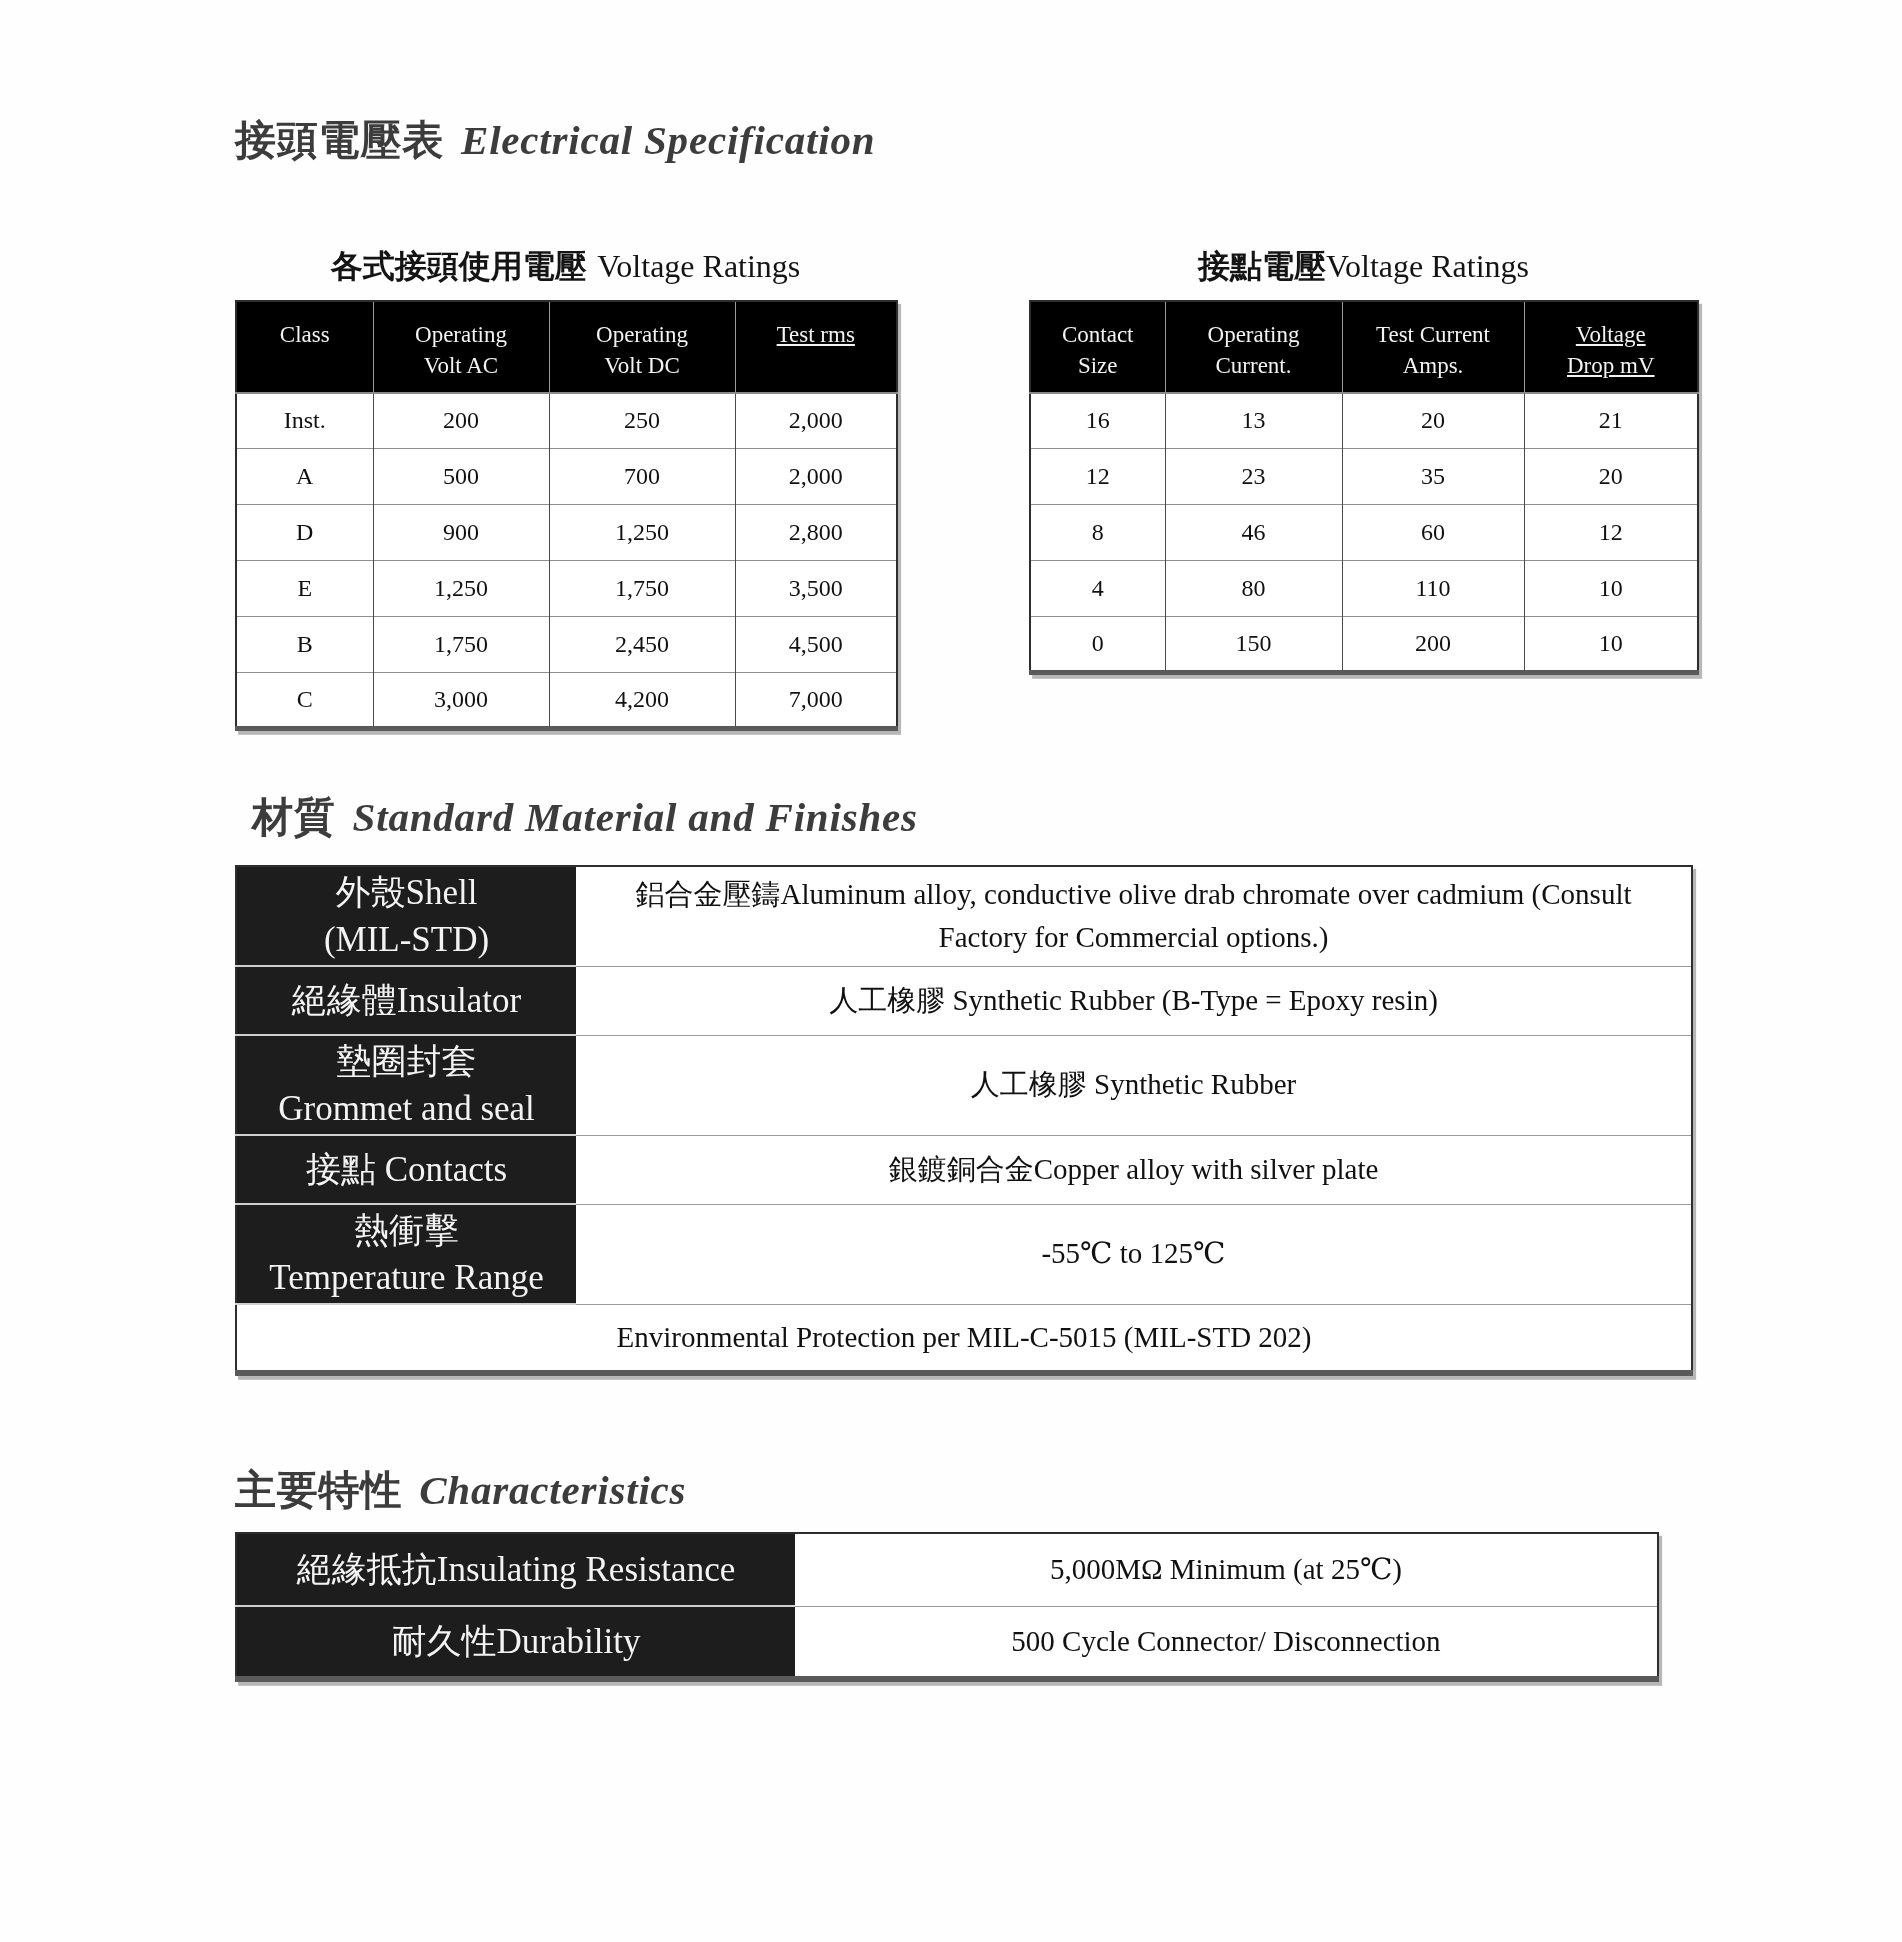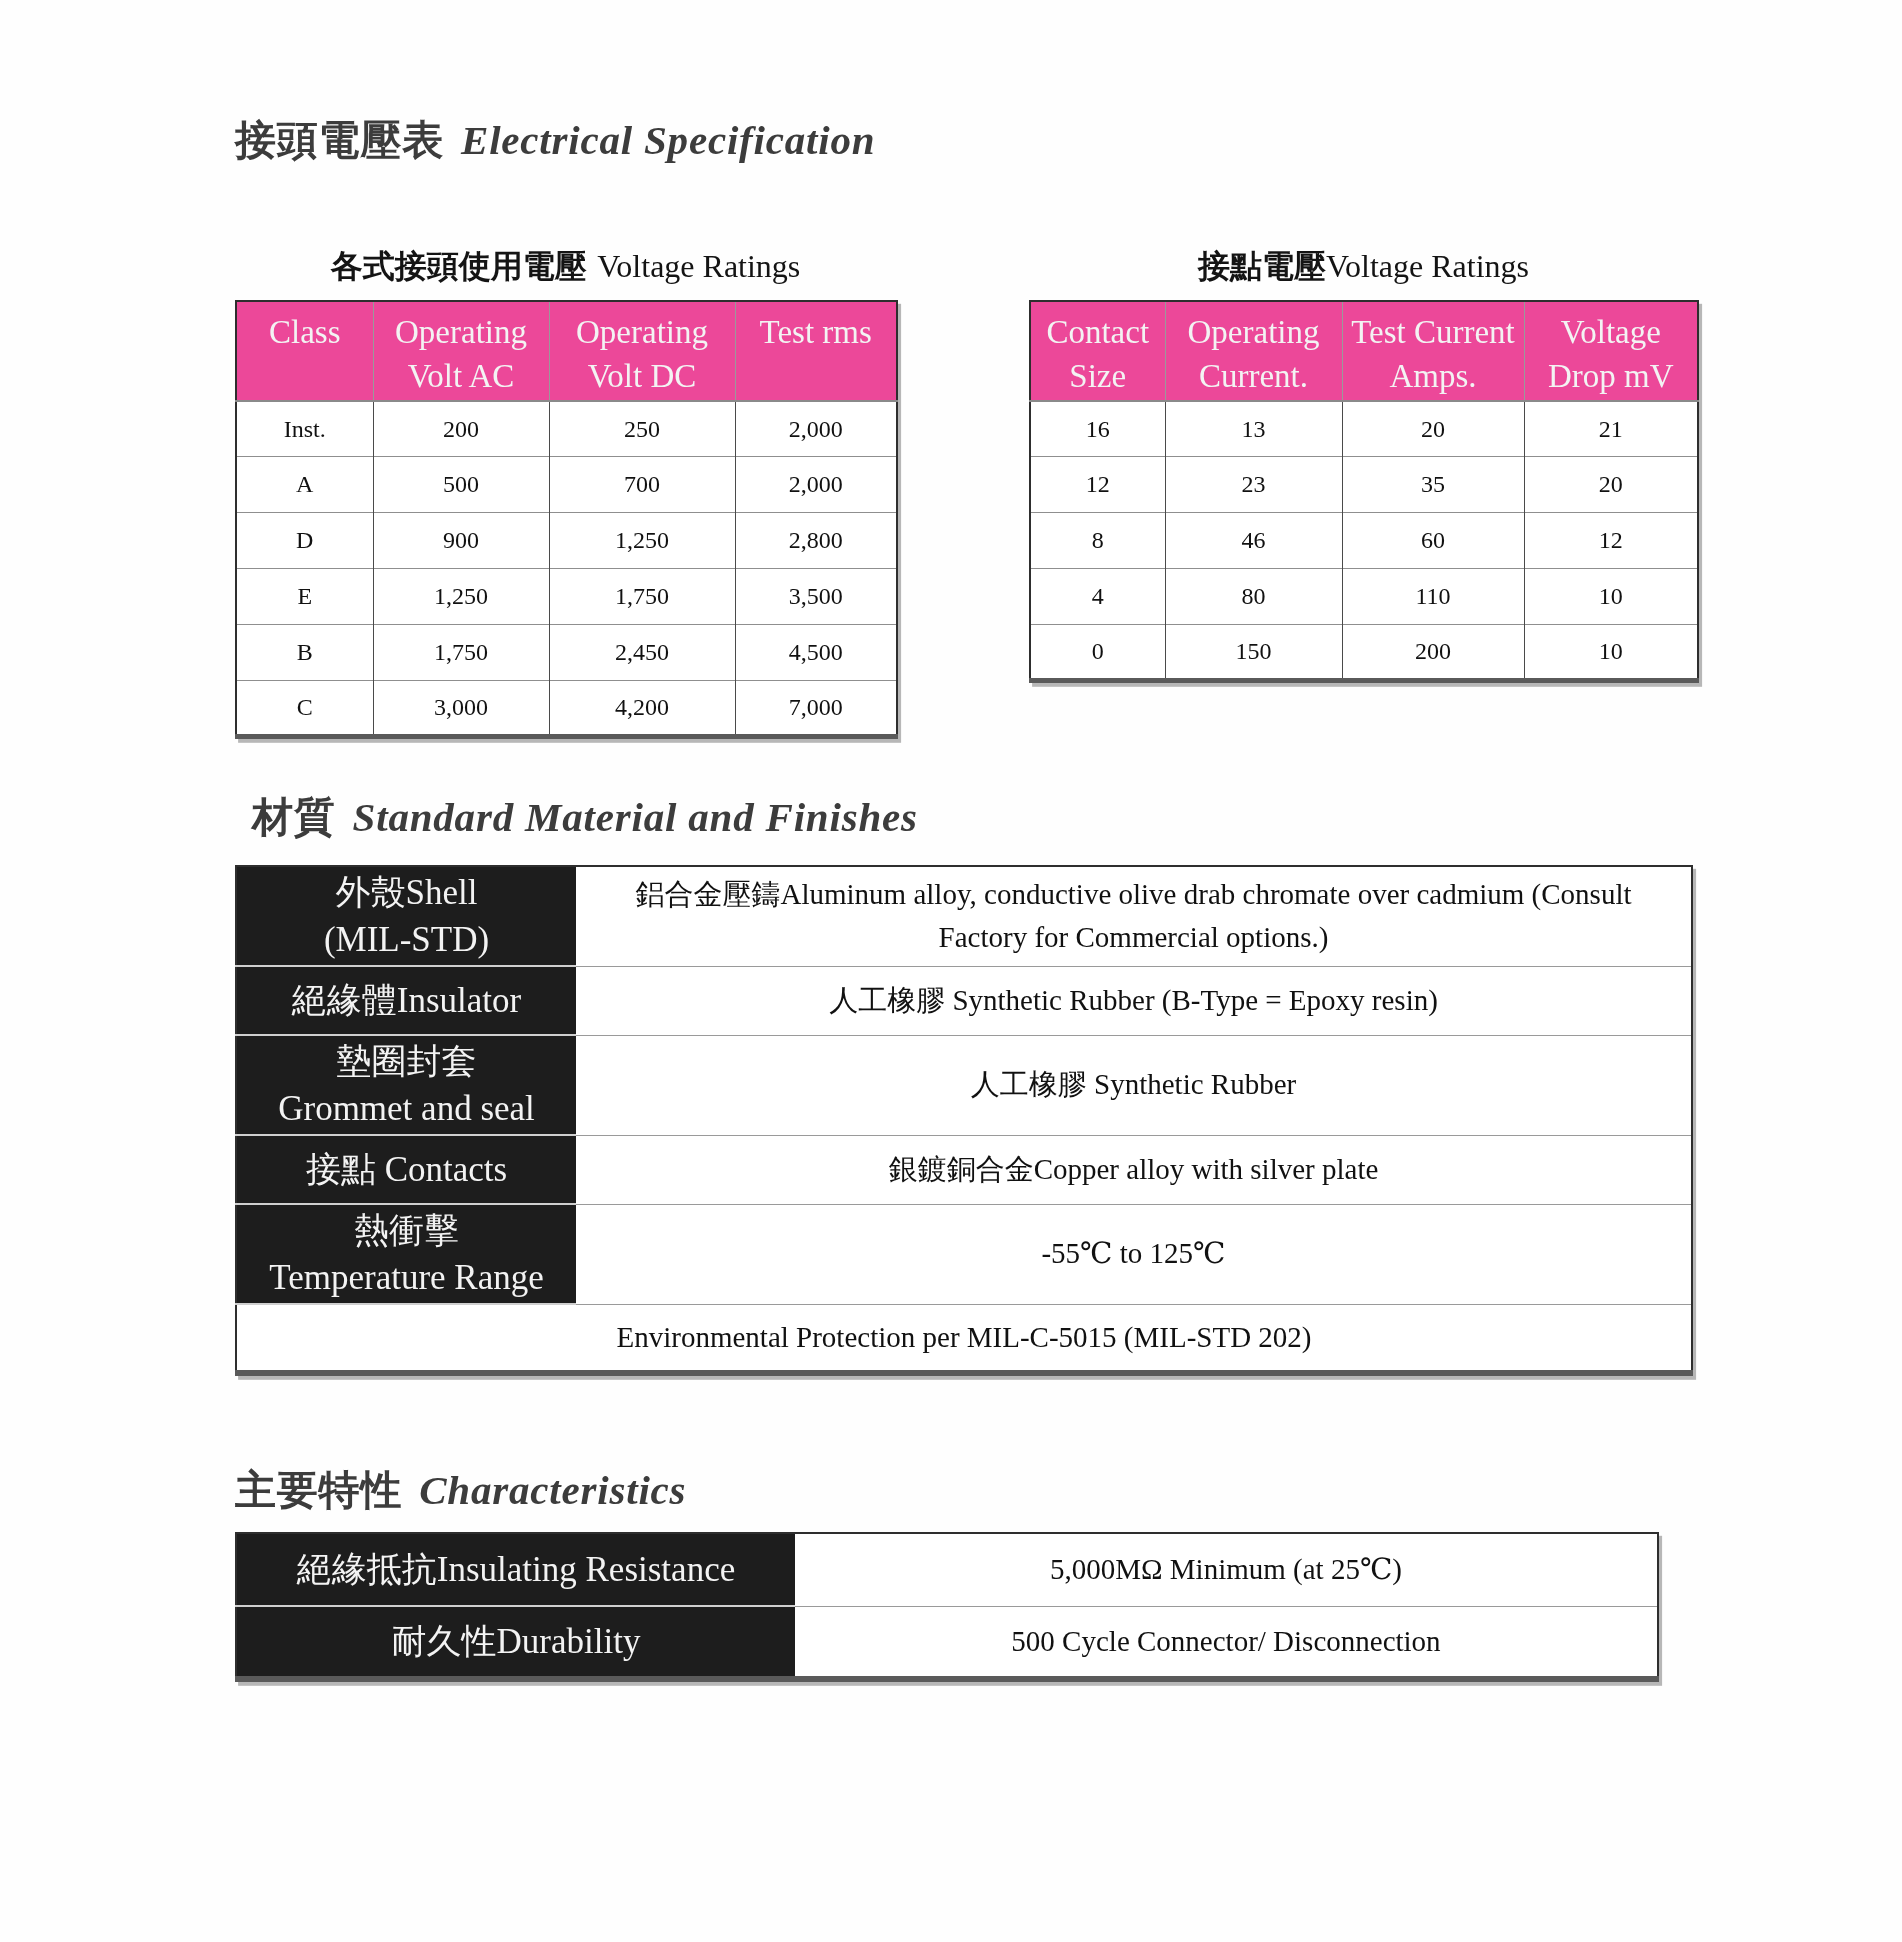--- a/index.html
+++ b/index.html
@@ -40,32 +40,32 @@
 
   
   .vt { position: absolute; }
   table { border-collapse: collapse; table-layout: fixed; background: #fff; }
   .vtable {
     border: 2.3px solid #2e2e2e;
     border-bottom: 5.4px solid #5a5a5a;
     box-shadow: 3.1px 3.8px 0 #b7b7b7;
   }
   .vtable th {
-    background: #ec4899;
+    background: #000000;
     color: #f3f3f3;
     font-weight: normal;
-    font-size: 33px;
+    font-size: 23px;
     line-height: 1.35;
     vertical-align: top;
-    padding-top: 8px;
+    padding-top: 17px;
     white-space: pre-line;
     border-right: 1.5px solid #9a9a9a;
     border-bottom: 2.3px solid #8a8a8a;
   }
-  .vtable th:last-child { border-right: none; }
+  .vtable th:last-child { border-right: none; text-decoration: underline; }
   .vtable td {
     font-size: 24px;
     text-align: center;
     vertical-align: middle;
     border-right: 1.5px solid #4a4a4a;
     border-top: 1.5px solid #8f8f8f;
   }
   .vtable td:last-child { border-right: none; }
   .vt-left  thead tr { height: 92px; }
   .vt-right thead tr { height: 92px; }

